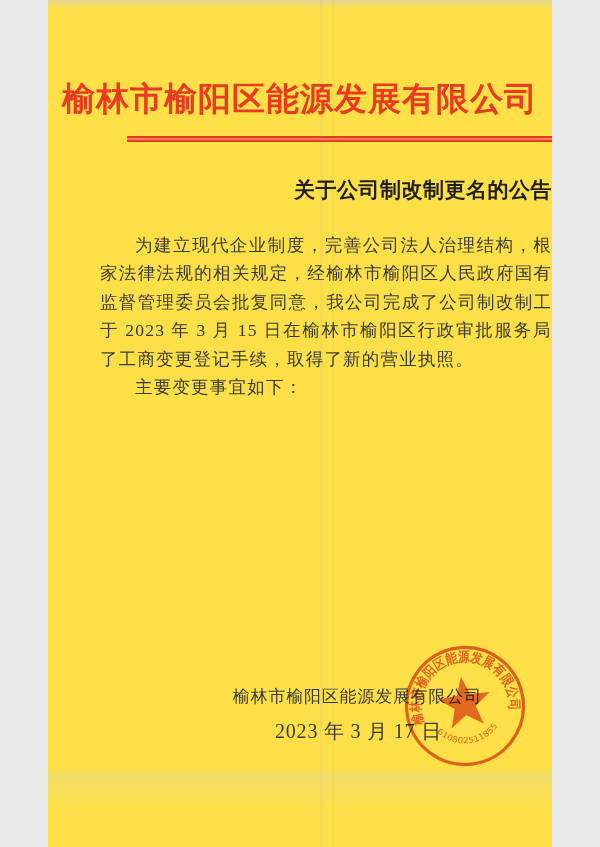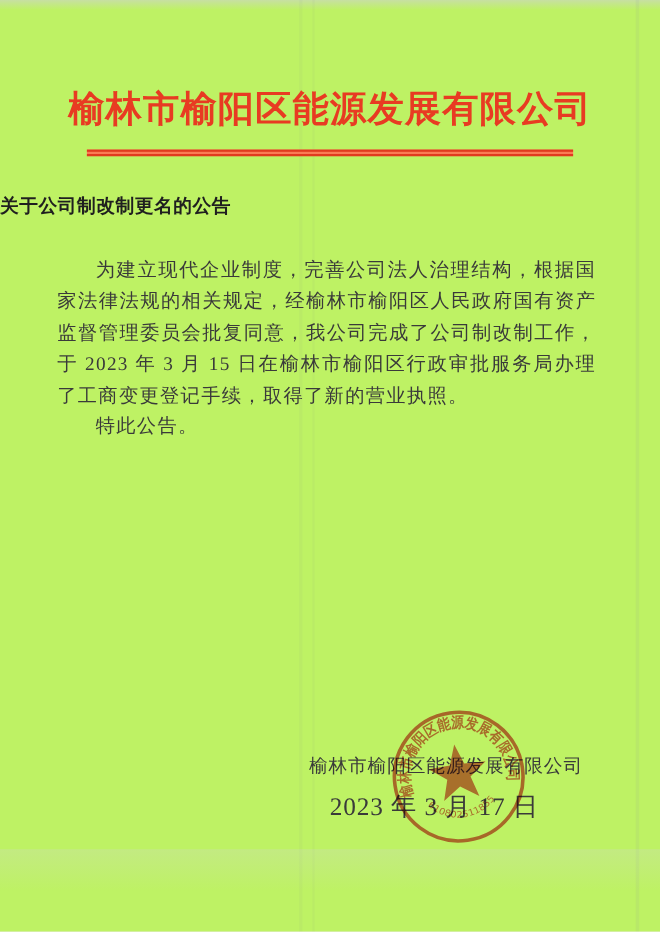--- a/index.html
+++ b/index.html
@@ -1,20 +1,20 @@
 <!DOCTYPE html>
 <html><head>
 <meta charset="utf-8">
 <style>
   html,body{margin:0;padding:0;background:#e9e9ea;}
   .sheet{
     position:relative;
-    width:600px;height:847px;
+    width:504px;height:847px;
     margin:0 auto;
-    background:#bef264;
+    background:#fde047;
     overflow:hidden;
     font-family:"Liberation Serif","DejaVu Serif",serif;
     color:#333;
     text-decoration:underline;
   }
   
   .scan-top-edge{position:absolute;top:0;left:0;right:0;height:9px;
     background:linear-gradient(#cfd0d5,rgba(255,255,255,0));opacity:.55;}
   .scan-streak{position:absolute;top:0;bottom:0;width:3px;
     background:rgba(110,120,160,.05);}
@@ -33,38 +33,38 @@
     letter-spacing:1px;
   }
   .divider{
     position:absolute;top:136px;left:79px;width:442px;
     height:2px;background:#fa7c55;
     border-top:2px solid #e03a1f;
     border-bottom:2px solid #e03a1f;
   }
   .doc-title{
     position:absolute;top:176px;left:0;right:0;
-    text-align:left;
-    font-size:17px;font-weight:bold;color:#1f1f1f;
+    text-align:right;
+    font-size:21px;font-weight:bold;color:#1f1f1f;
     letter-spacing:.5px;
   }
   .body-text{
     position:absolute;top:231px;left:52px;width:490px;
     font-size:17.5px;line-height:28.45px;letter-spacing:1.2px;
     text-align:justify;color:#3a3a3a;
   }
   .body-text p{margin:0;text-indent:2em;}
 
   .signature{
     position:absolute;top:685px;right:70px;
     font-size:17px;letter-spacing:.8px;color:#3a3a3a;
   }
   .sign-date{
     position:absolute;top:718px;right:110px;
-    font-size:23px;letter-spacing:.8px;color:#3a3a3a;
+    font-size:20px;letter-spacing:.8px;color:#3a3a3a;
   }
 
   .seal{
     position:absolute;top:644px;left:355px;width:124px;height:124px;
     transform:rotate(-8deg);
     mix-blend-mode:multiply;
     opacity:.88;
     pointer-events:none;
   }
 </style>
@@ -80,21 +80,21 @@
   <div class="scan-bottom"></div>
 
   <div class="letterhead">榆林市榆阳区能源发展有限公司</div>
 
   <div class="divider"></div>
 
   <div class="doc-title">关于公司制改制更名的公告</div>
 
   <div class="body-text">
     <p>为建立现代企业制度，完善公司法人治理结构，根据国家法律法规的相关规定，经榆林市榆阳区人民政府国有资产监督管理委员会批复同意，我公司完成了公司制改制工作，于 2023 年 3 月 15 日在榆林市榆阳区行政审批服务局办理了工商变更登记手续，取得了新的营业执照。</p>
-    <p>特此公告。</p>
+    <p>主要变更事宜如下：</p>
   </div>
 
   <div class="signature">榆林市榆阳区能源发展有限公司</div>
 
   <div class="sign-date">2023 年 3 月 17 日</div>
 
   <div class="seal">
     <svg width="124" height="124" viewBox="0 0 122 122">
       <circle cx="61" cy="61" r="57.5" fill="none" stroke="rgba(216,71,60,.9)" stroke-width="3.2"></circle>
       <polygon fill="rgba(216,71,60,.85)" points="61,32 54.5,50.1 35.3,50.7 50.5,62.4 45.1,80.8 61,70 76.9,80.8 71.5,62.4 86.7,50.7 67.5,50.1"></polygon>

